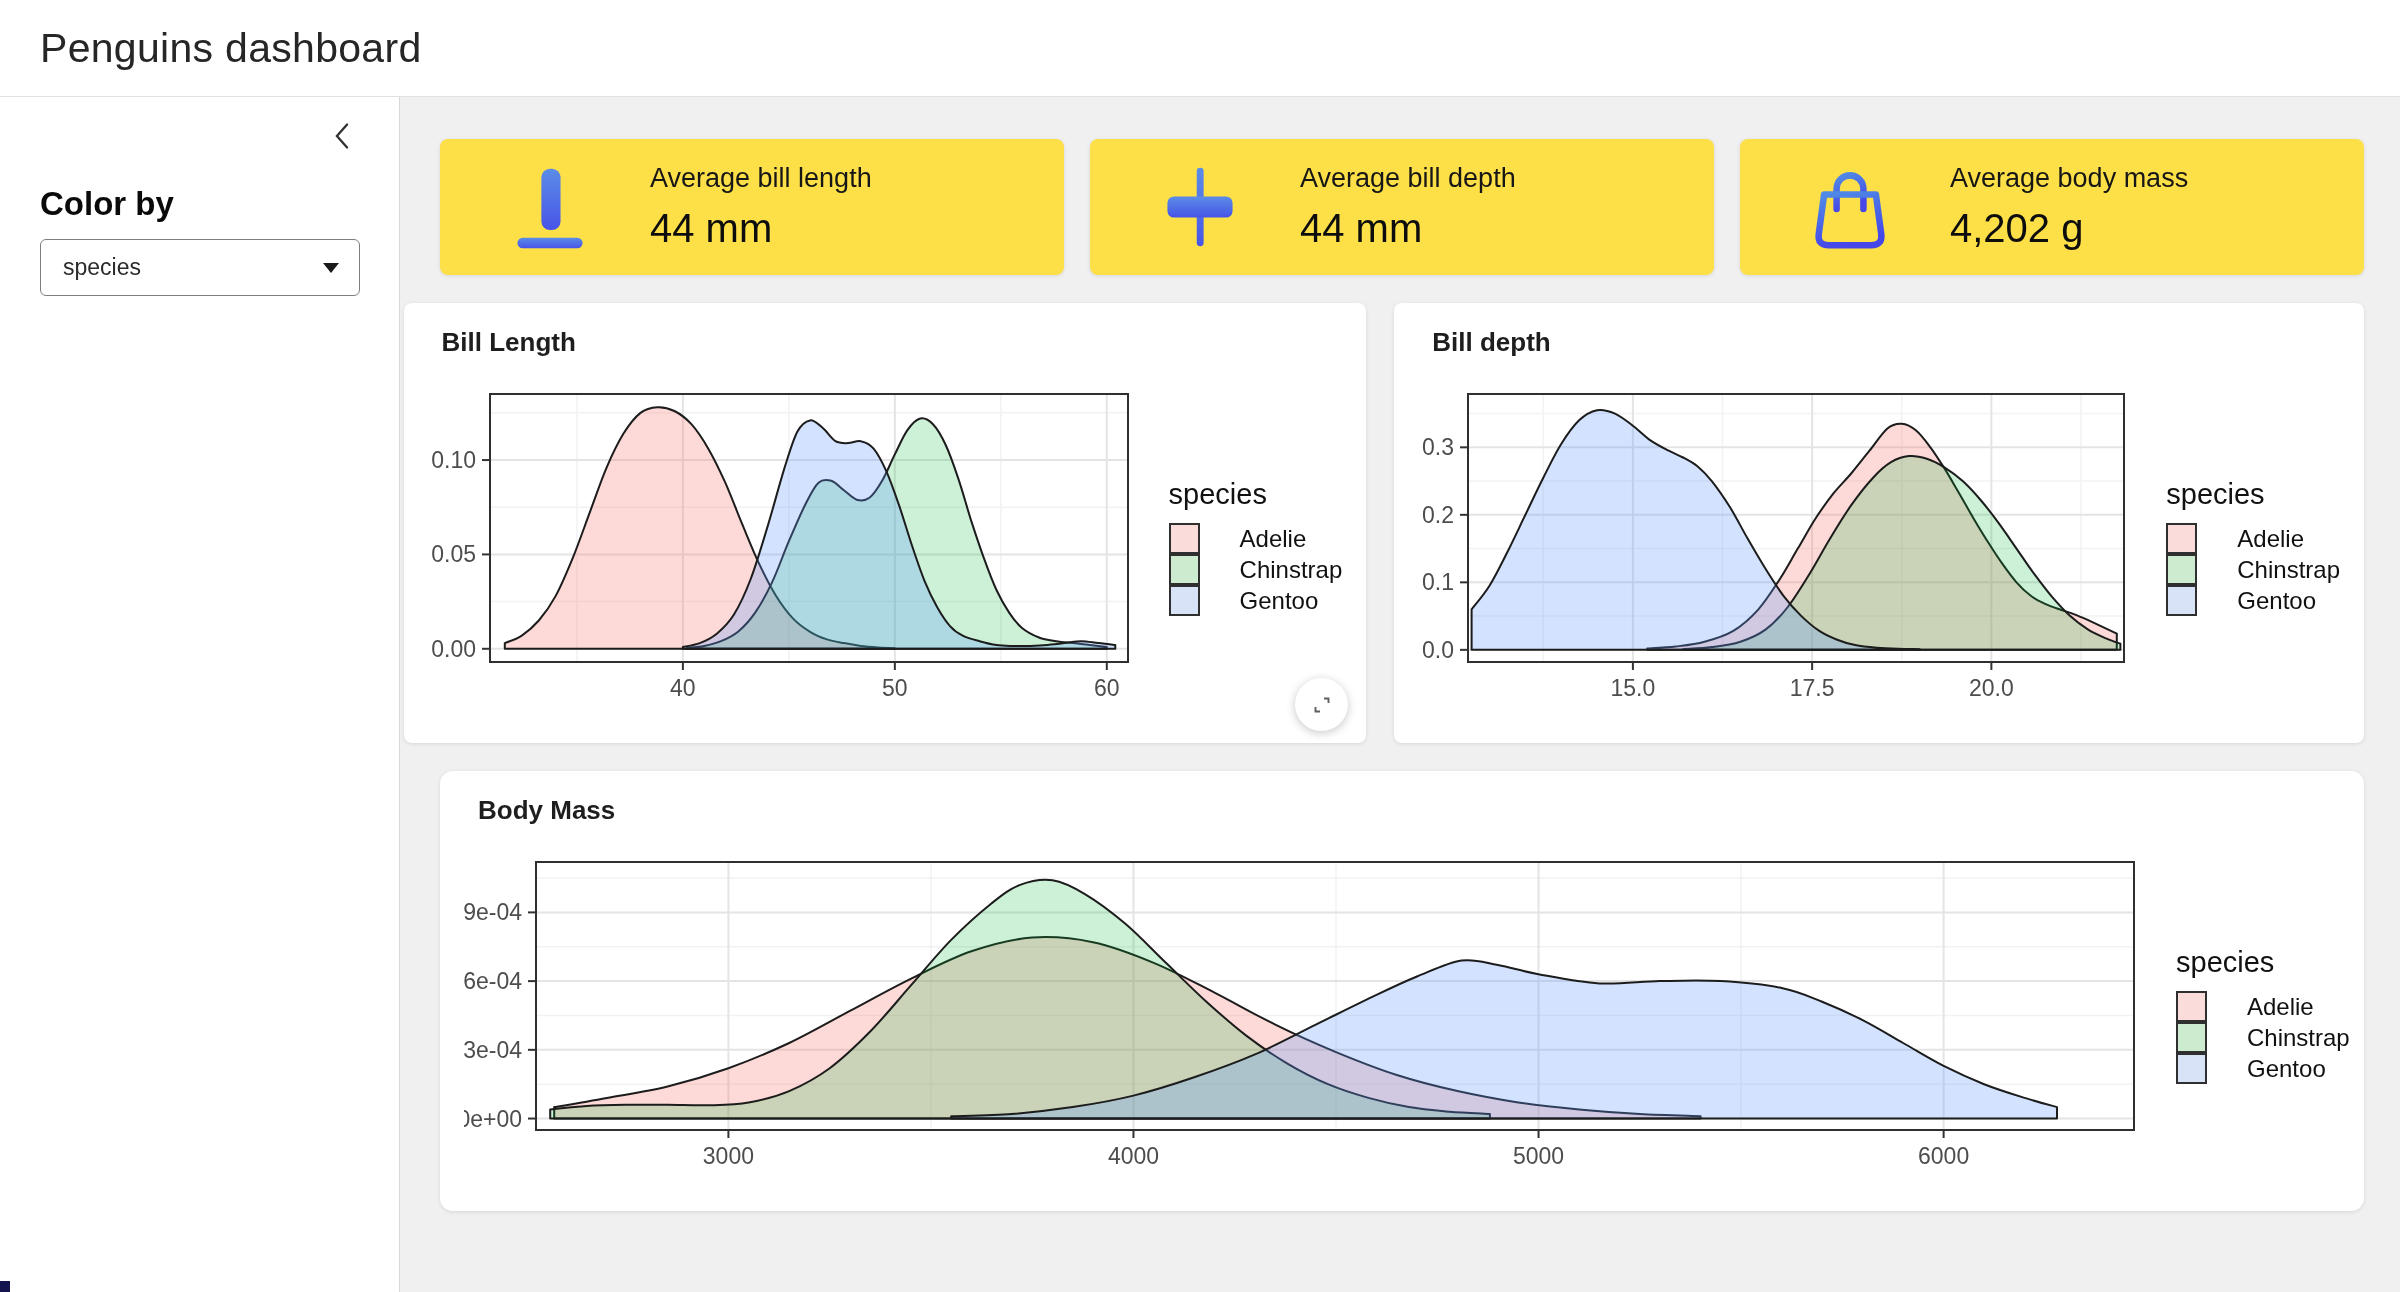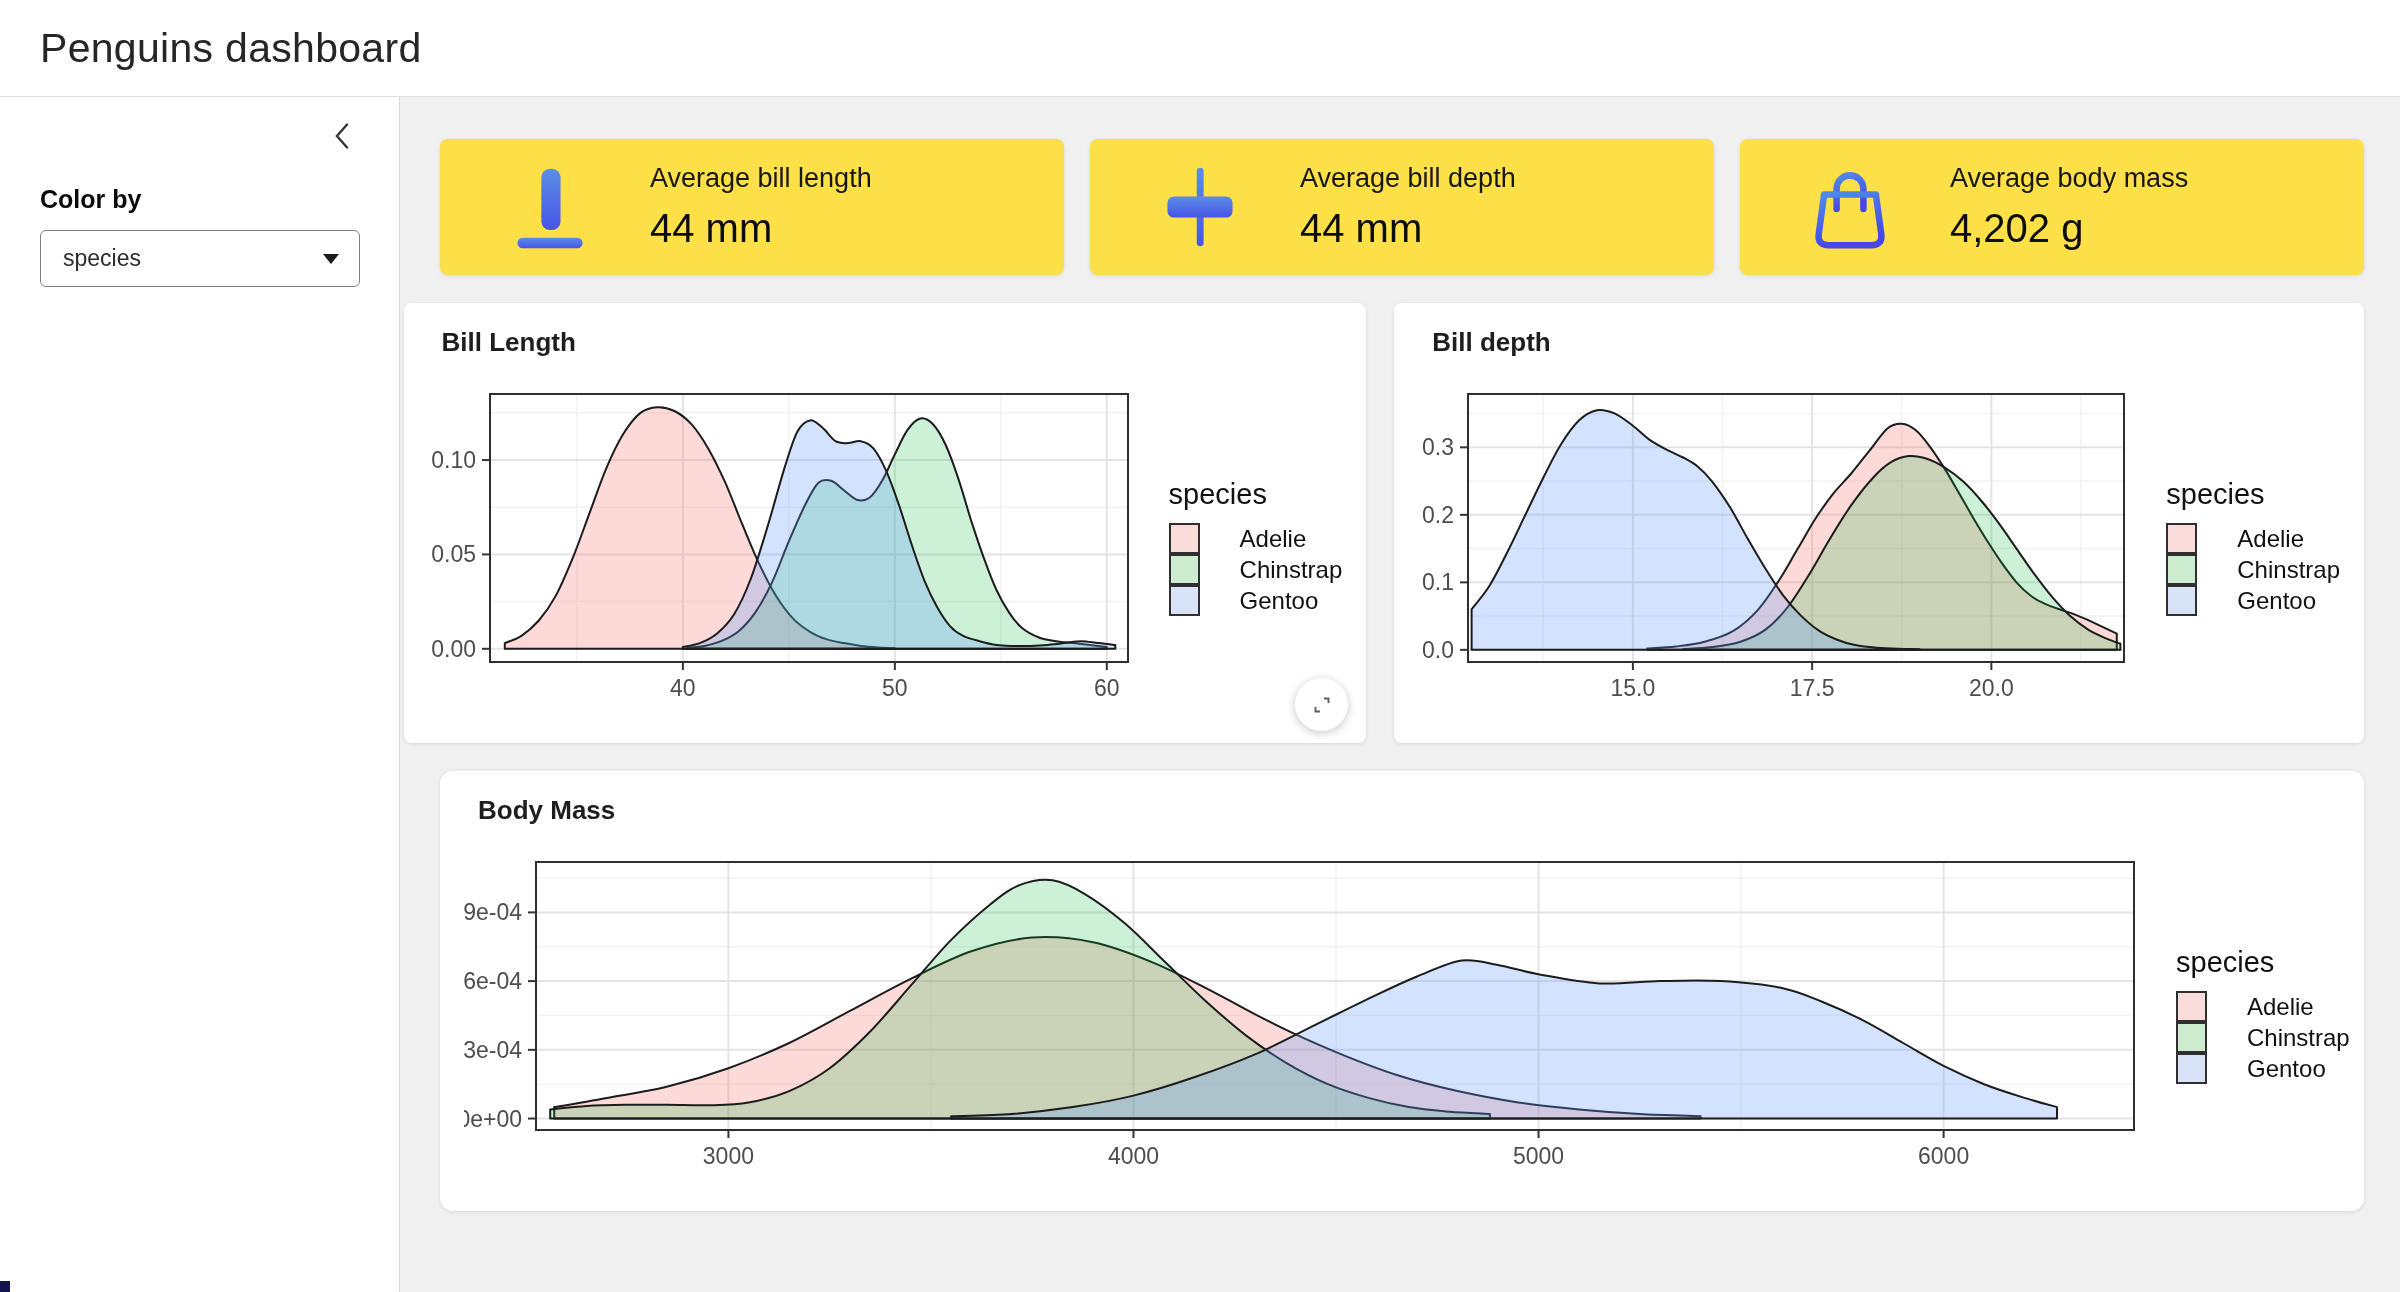--- a/index.html
+++ b/index.html
@@ -9,21 +9,21 @@
   .header { height:97px; background:#fff; border-bottom:1px solid #e2e2e2;
             display:flex; align-items:center; padding:0 40px; }
   .header-title { font-size:41px; font-weight:400; color:#262626; letter-spacing:.3px; }
 
   .layout { display:flex; height:1195px; }
 
   .sidebar { width:400px; background:#fff; border-right:1px solid #d9d9d9;
              position:relative; padding:0 40px; flex:none; }
   .collapse-btn { position:absolute; top:24px; right:44px; width:26px; height:30px;
                   display:flex; align-items:center; justify-content:center; cursor:pointer; }
-  .colorby-label { margin-top:88px; font-size:25px; font-weight:600; color:#0a0a0a; }
+  .colorby-label { margin-top:88px; font-size:33px; font-weight:600; color:#0a0a0a; }
   .select-input { margin-top:16px; width:320px; height:57px; border:1.5px solid #7f7f7f;
                   border-radius:6px; background:#fff; display:flex; align-items:center;
                   justify-content:space-between; padding:0 20px 0 22px; cursor:pointer; }
   .select-value { font-size:23px; color:#2b2b2b; }
   .caret-down { width:0; height:0; border-left:8px solid transparent;
                 border-right:8px solid transparent; border-top:10px solid #1a1a1a; }
 
   .main { flex:1; background:#f0f0f0; padding:42px 36px 0 40px; overflow:hidden; }
 
   .vb-row { display:flex; gap:26px; }

